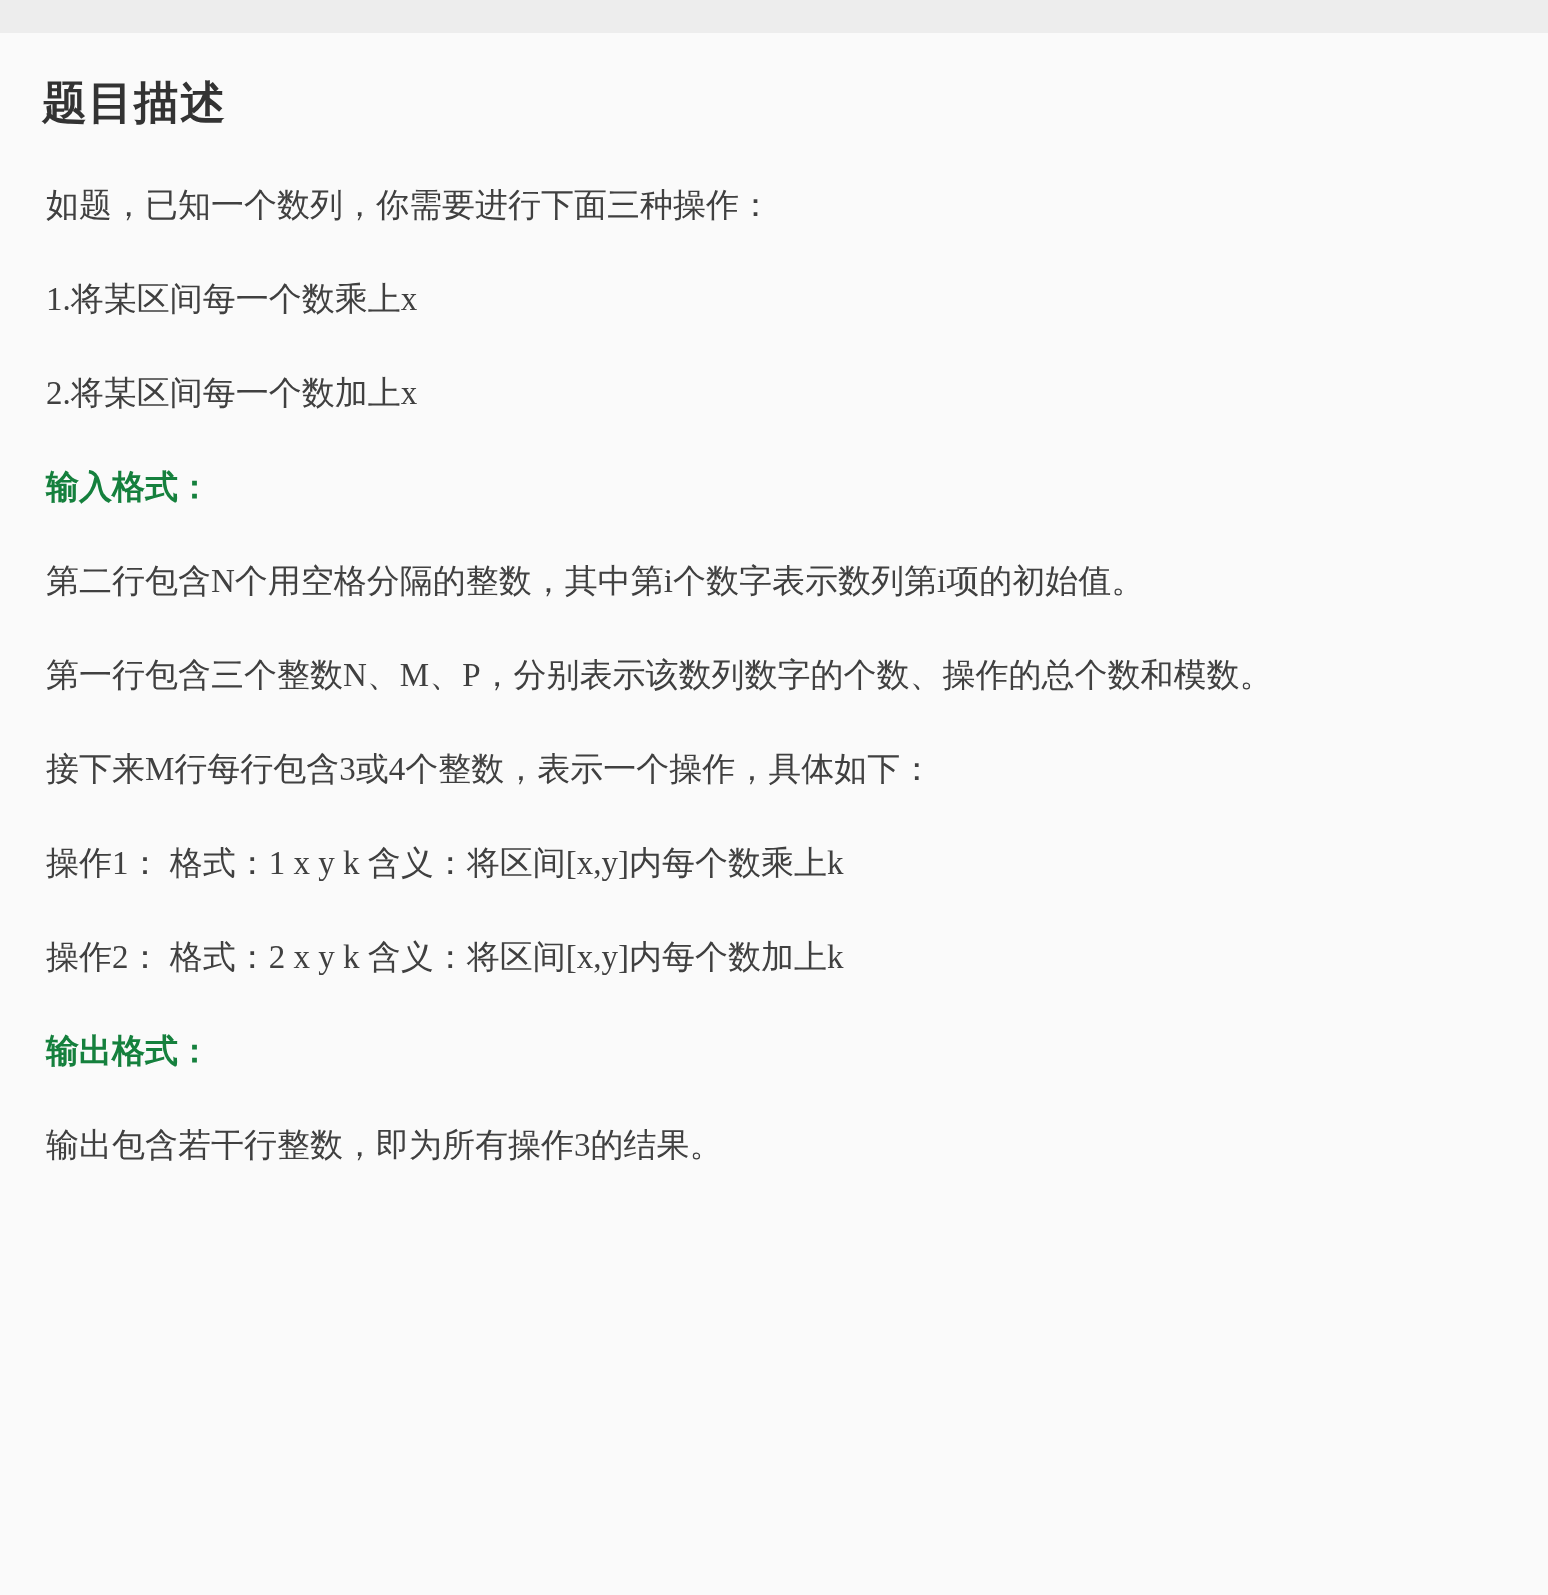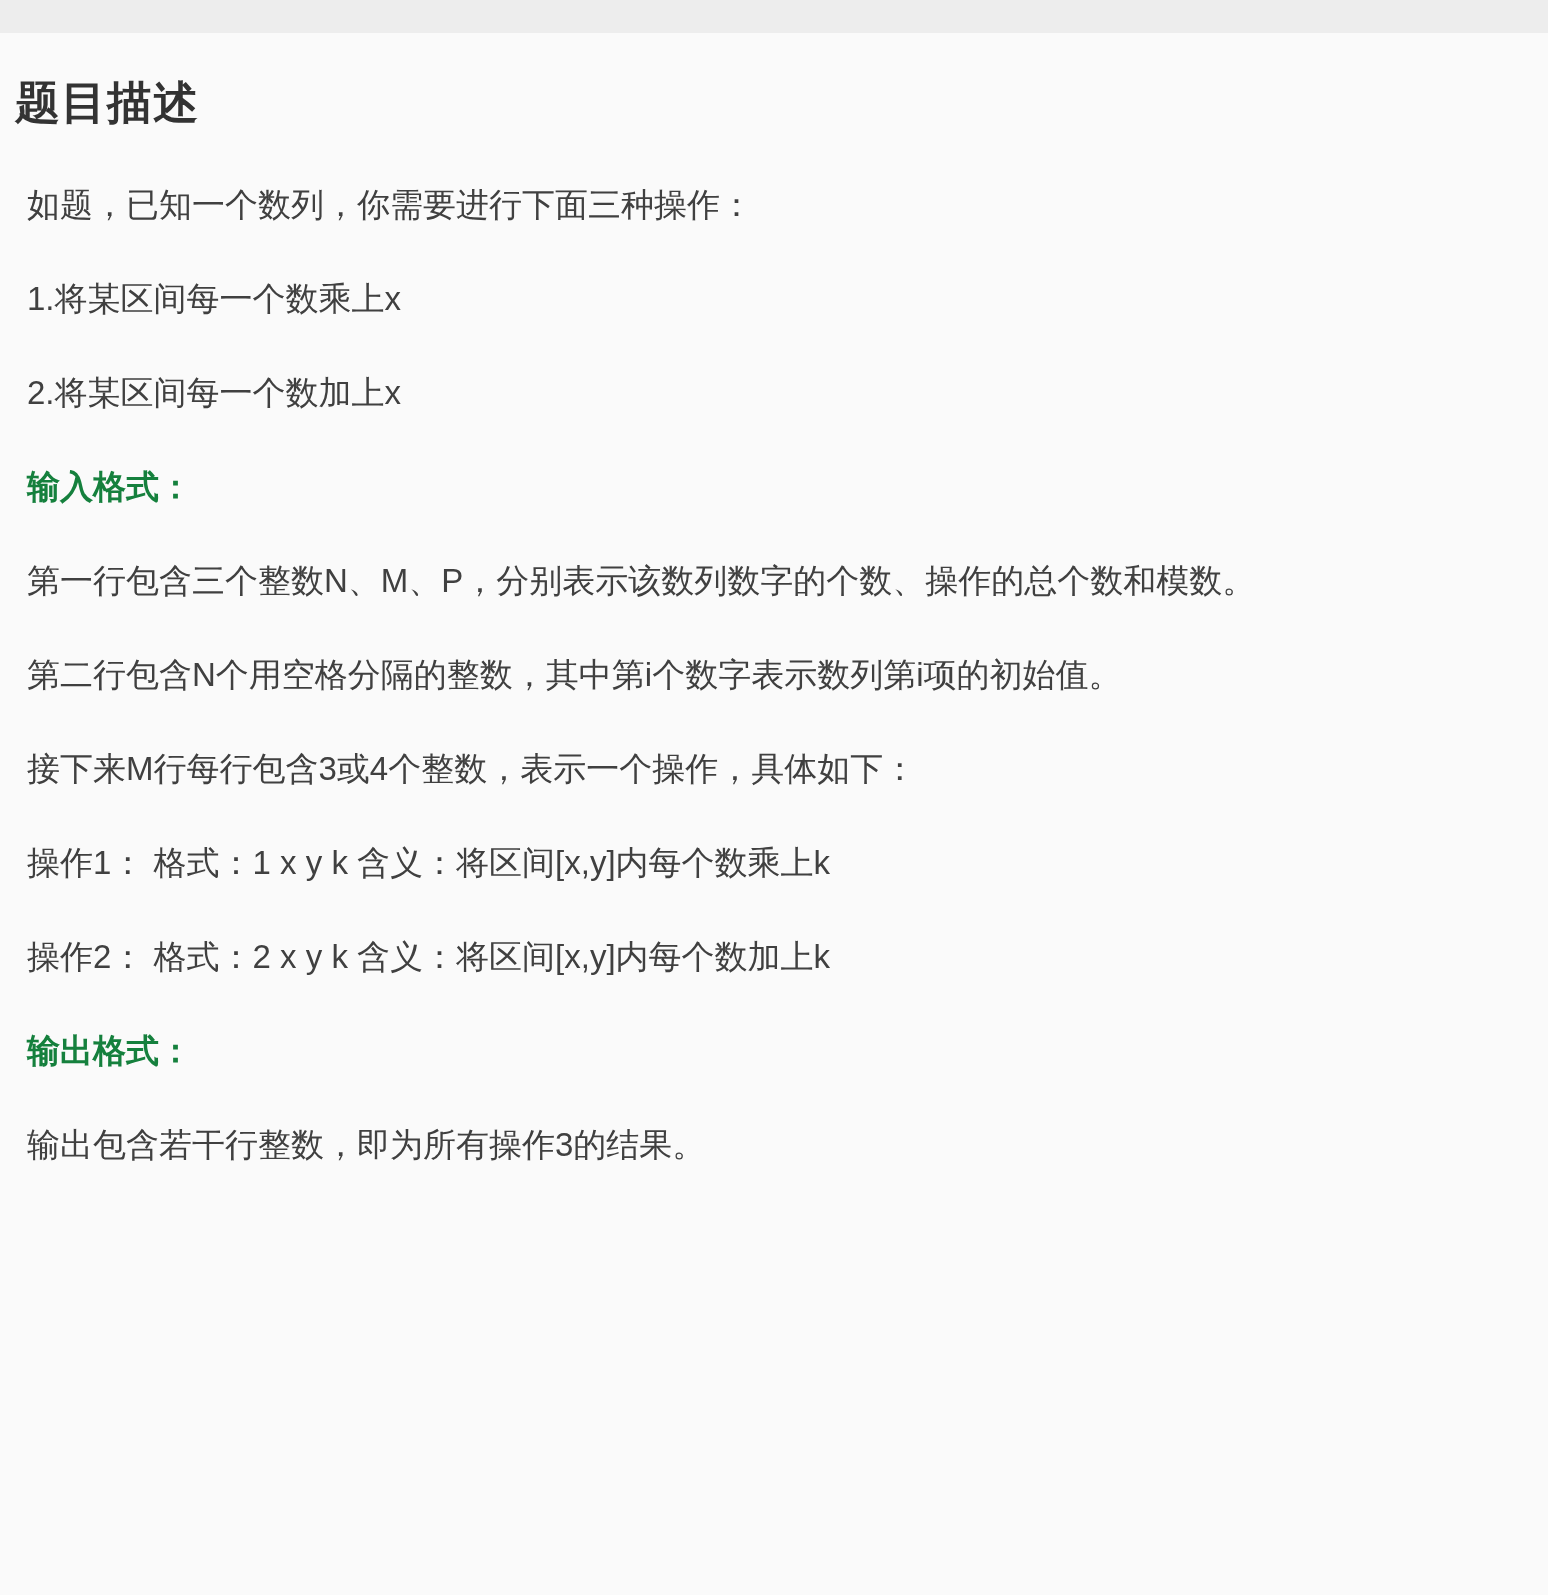--- a/index.html
+++ b/index.html
@@ -12,38 +12,39 @@
     background: #fafafa;
     font-family: "Liberation Sans", sans-serif;
     overflow: hidden;
   }
   .topbar {
     width: 100%;
     height: 33px;
     background: #ededed;
   }
   .content {
-    padding: 42px 33px 0 15px;
+    padding: 42px 33px 0 42px;
+    font-family: Liberation Serif, serif;
   }
   h2.section-heading {
     font-size: 45px;
     line-height: 56px;
     font-weight: 700;
     color: #333333;
     margin: 94px 0 50px 0;
     letter-spacing: 1px;
   }
   .content > h2.section-heading:first-child {
     margin-top: 0;
   }
   p.body-text {
     font-size: 33px;
     line-height: 48px;
     color: #404040;
-    margin: 0 0 46px 12px;
+    margin: 0 0 46px 4px;
   }
   p.body-text.bold-label {
     font-weight: 700;
     color: #15803d;
   }
 </style>
 </head>
 <body>
 
 <div class="topbar"></div>
@@ -55,23 +56,23 @@
   <p class="body-text">如题，已知一个数列，你需要进行下面三种操作：</p>
 
   <p class="body-text">1.将某区间每一个数乘上x</p>
 
   <p class="body-text">2.将某区间每一个数加上x</p>
 
 
 
   <p class="body-text bold-label">输入格式：</p>
 
+  <p class="body-text">第二行包含N个用空格分隔的整数，其中第i个数字表示数列第i项的初始值。</p>
+
   <p class="body-text">第一行包含三个整数N、M、P，分别表示该数列数字的个数、操作的总个数和模数。</p>
-
-  <p class="body-text">第二行包含N个用空格分隔的整数，其中第i个数字表示数列第i项的初始值。</p>
 
   <p class="body-text">接下来M行每行包含3或4个整数，表示一个操作，具体如下：</p>
 
   <p class="body-text">操作1： 格式：1 x y k 含义：将区间[x,y]内每个数乘上k</p>
 
   <p class="body-text">操作2： 格式：2 x y k 含义：将区间[x,y]内每个数加上k</p>
 
 
   <p class="body-text bold-label">输出格式：</p>
 

